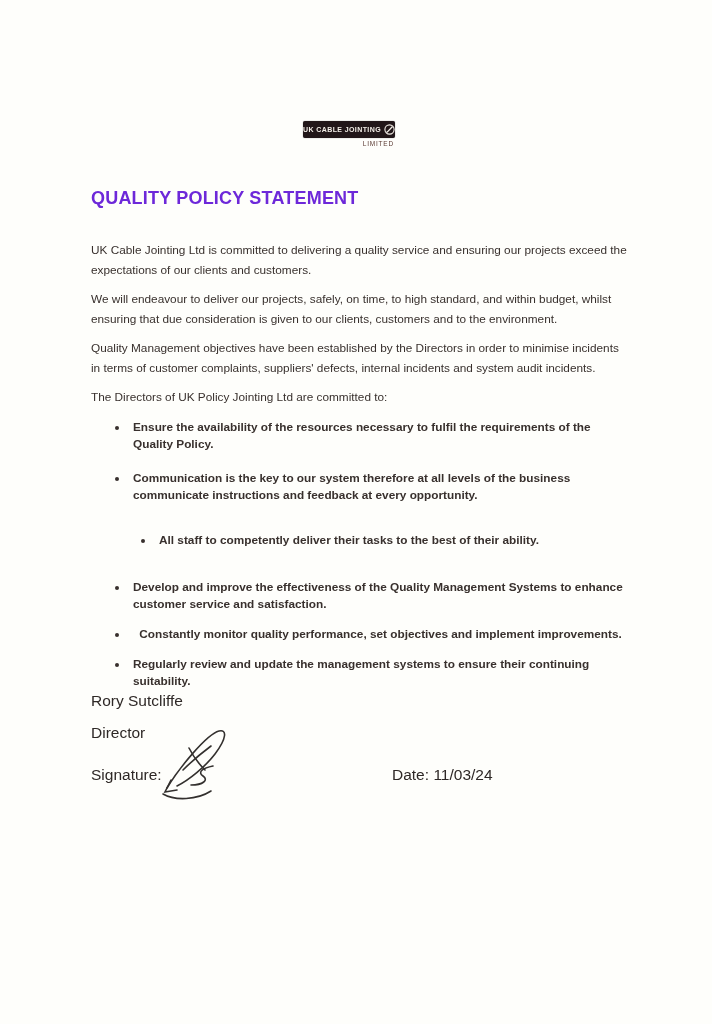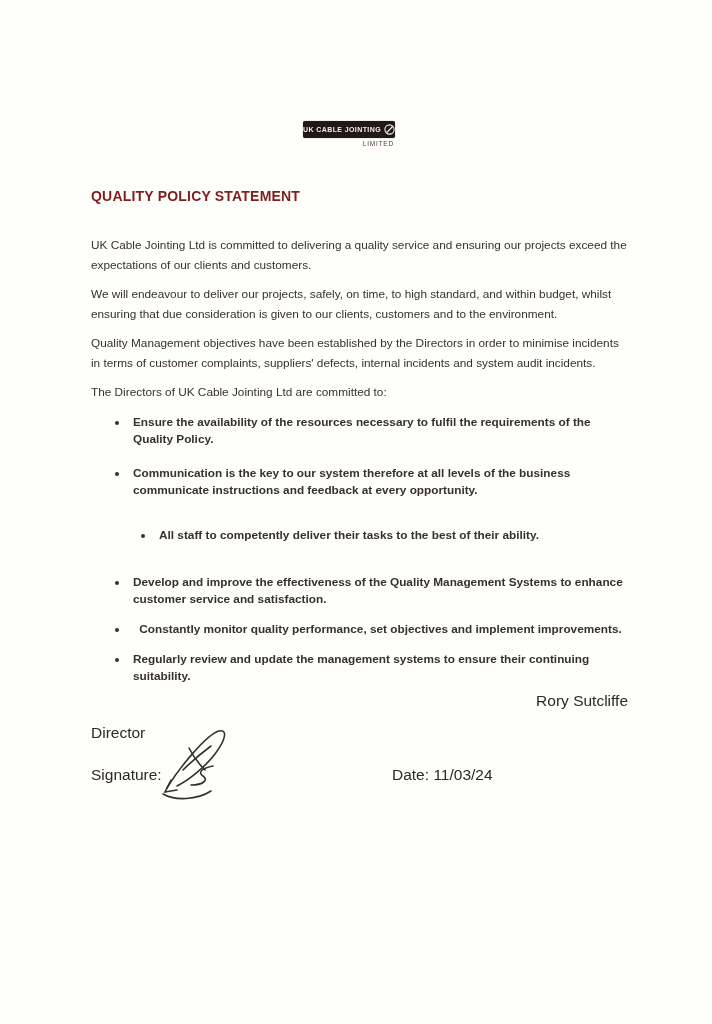--- a/index.html
+++ b/index.html
@@ -59,25 +59,25 @@
   }
 
   
   .content {
     position: absolute;
     top: 188px;
     left: 91px;
     width: 537px;
   }
   .doc-title {
-    font-size: 14px;
+    font-size: 18px;
     font-weight: bold;
     letter-spacing: 0.2px;
     margin: 0 0 31px 0;
-    color: #7f1d1d;
+    color: #6d28d9;
   }
   .para {
     font-size: 11.8px;
     line-height: 20px;
     margin: 0 0 9px 0;
   }
   .para:last-of-type { margin-bottom: 12px; }
 
   ul.policy-list {
     margin: 10px 0 0 0;
@@ -98,21 +98,21 @@
 
   
   .sign-block {
     position: absolute;
     left: 91px;
     top: 692px;
     width: 537px;
     font-size: 15.5px;
     color: #2e2826;
   }
-  .sign-name { margin: 0 0 14px 0; text-align: right; }
+  .sign-name { margin: 0 0 14px 0; }
   .sign-role { margin: 0 0 12px 0; }
   .sign-row {
     position: relative;
     height: 60px;
   }
   .sign-label {
     position: absolute;
     left: 0;
     top: 12px;
   }
@@ -143,21 +143,21 @@
     </div>
     <div class="logo-limited">LIMITED</div>
   </div>
 
   <div class="content">
     <h1 class="doc-title">QUALITY POLICY STATEMENT</h1>
 
     <p class="para">UK Cable Jointing Ltd is committed to delivering a quality service and ensuring our projects exceed the expectations of our clients and customers.</p>
     <p class="para">We will endeavour to deliver our projects, safely, on time, to high standard, and within budget, whilst ensuring that due consideration is given to our clients, customers and to the environment.</p>
     <p class="para">Quality Management objectives have been established by the Directors in order to minimise incidents in terms of customer complaints, suppliers' defects, internal incidents and system audit incidents.</p>
-    <p class="para">The Directors of UK Cable Jointing Ltd are committed to:</p>
+    <p class="para">The Directors of UK Policy Jointing Ltd are committed to:</p>
 
     <ul class="policy-list">
       <li>Ensure the availability of the resources necessary to fulfil the requirements of the Quality Policy.</li>
       <li>Communication is the key to our system therefore at all levels of the business communicate instructions and feedback at every opportunity.</li>
       <li>All staff to competently deliver their tasks to the best of their ability.</li>
       <li>Develop and improve the effectiveness of the Quality Management Systems to enhance customer service and satisfaction.</li>
       <li>Constantly monitor quality performance, set objectives and implement improvements.</li>
       <li>Regularly review and update the management systems to ensure their continuing suitability.</li>
     </ul>
   </div>

